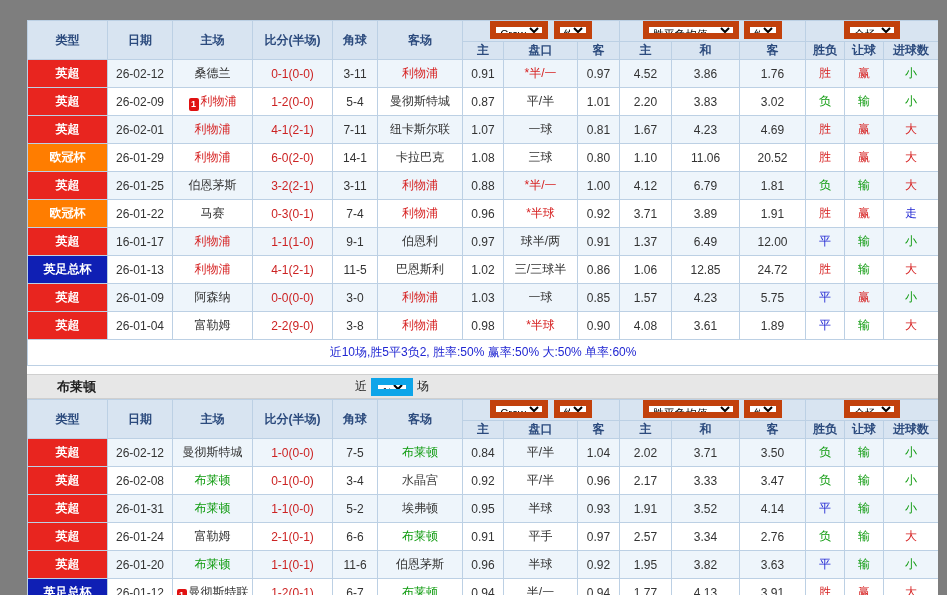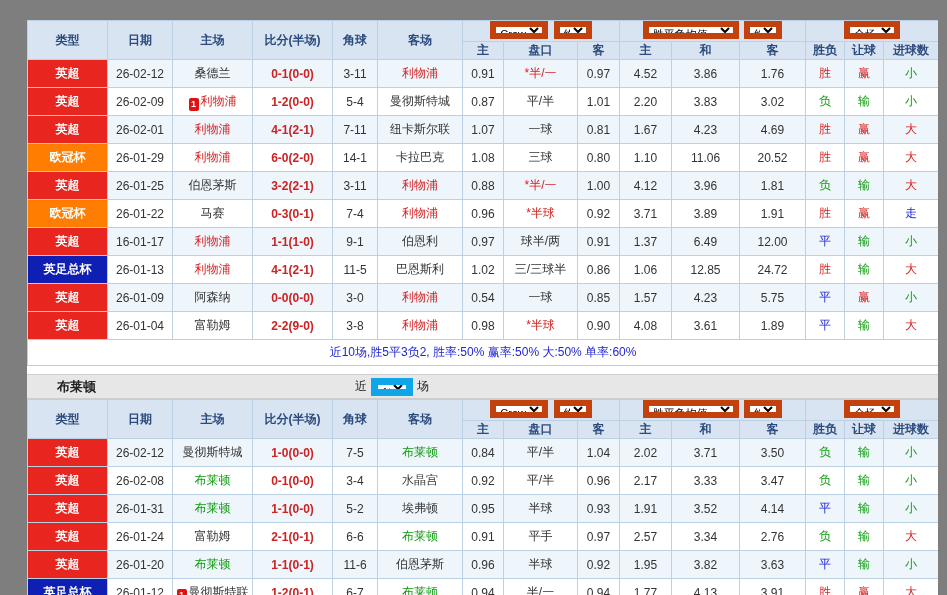--- a/index.html
+++ b/index.html
@@ -14,21 +14,21 @@
   .sub-row th{height:16px;}
   .stats select{font-size:11px;height:18px;margin:0 1px;background:#fff;border:6px solid #c2410c;}
 
   tbody tr:nth-child(odd){background:var(--rowalt);}
   tbody tr:nth-child(even){background:#ffffff;}
 
   .c-red{color:var(--red);}
   .c-green{color:var(--green);}
   .c-blue{color:var(--blue);}
   .c-black{color:var(--black);}
-  .score{color:var(--score);font-weight:bold;}
+  .score{color:var(--score);font-weight:normal;}
   .badge-cell{color:#fff !important;font-weight:bold;}
 
   .card-icon{display:inline-block;width:10px;height:13px;background:#e01111;color:#fff;
              font-size:9px;line-height:13px;margin-right:2px;border-radius:2px;
              vertical-align:-2px;font-weight:bold;text-align:center;}
 
   tfoot td.summary{color:var(--summary);background:#fff;height:25px;font-size:12px;}
 
   .team-bar{position:relative;height:23px;margin-top:8px;background:#e7e7e7;
             border-top:1px solid #cfcfcf;border-bottom:1px solid #cfcfcf;
@@ -167,21 +167,21 @@
           <td class="badge-cell" style="background: rgb(232, 37, 31);">英超</td>
           <td class="c-black">26-01-25</td>
           <td class="c-black">伯恩茅斯</td>
           <td class="score">3-2(2-1)</td>
           <td class="c-black">3-11</td>
           <td class="c-red">利物浦</td>
           <td class="c-black">0.88</td>
           <td class="c-red">*半/一</td>
           <td class="c-black">1.00</td>
           <td class="c-black">4.12</td>
-          <td class="c-black">3.96</td>
+          <td class="c-black">6.79</td>
           <td class="c-black">1.81</td>
           <td class="c-green">负</td>
           <td class="c-green">输</td>
           <td class="c-red">大</td>
         </tr>
         <tr>
           <td class="badge-cell" style="background: rgb(255, 125, 0);">欧冠杯</td>
           <td class="c-black">26-01-22</td>
           <td class="c-black">马赛</td>
           <td class="score">0-3(0-1)</td>
@@ -231,21 +231,21 @@
           <td class="c-green">输</td>
           <td class="c-red">大</td>
         </tr>
         <tr>
           <td class="badge-cell" style="background: rgb(232, 37, 31);">英超</td>
           <td class="c-black">26-01-09</td>
           <td class="c-black">阿森纳</td>
           <td class="score">0-0(0-0)</td>
           <td class="c-black">3-0</td>
           <td class="c-red">利物浦</td>
-          <td class="c-black">0.54</td>
+          <td class="c-black">1.03</td>
           <td class="c-black">一球</td>
           <td class="c-black">0.85</td>
           <td class="c-black">1.57</td>
           <td class="c-black">4.23</td>
           <td class="c-black">5.75</td>
           <td class="c-blue">平</td>
           <td class="c-red">赢</td>
           <td class="c-green">小</td>
         </tr>
         <tr>

